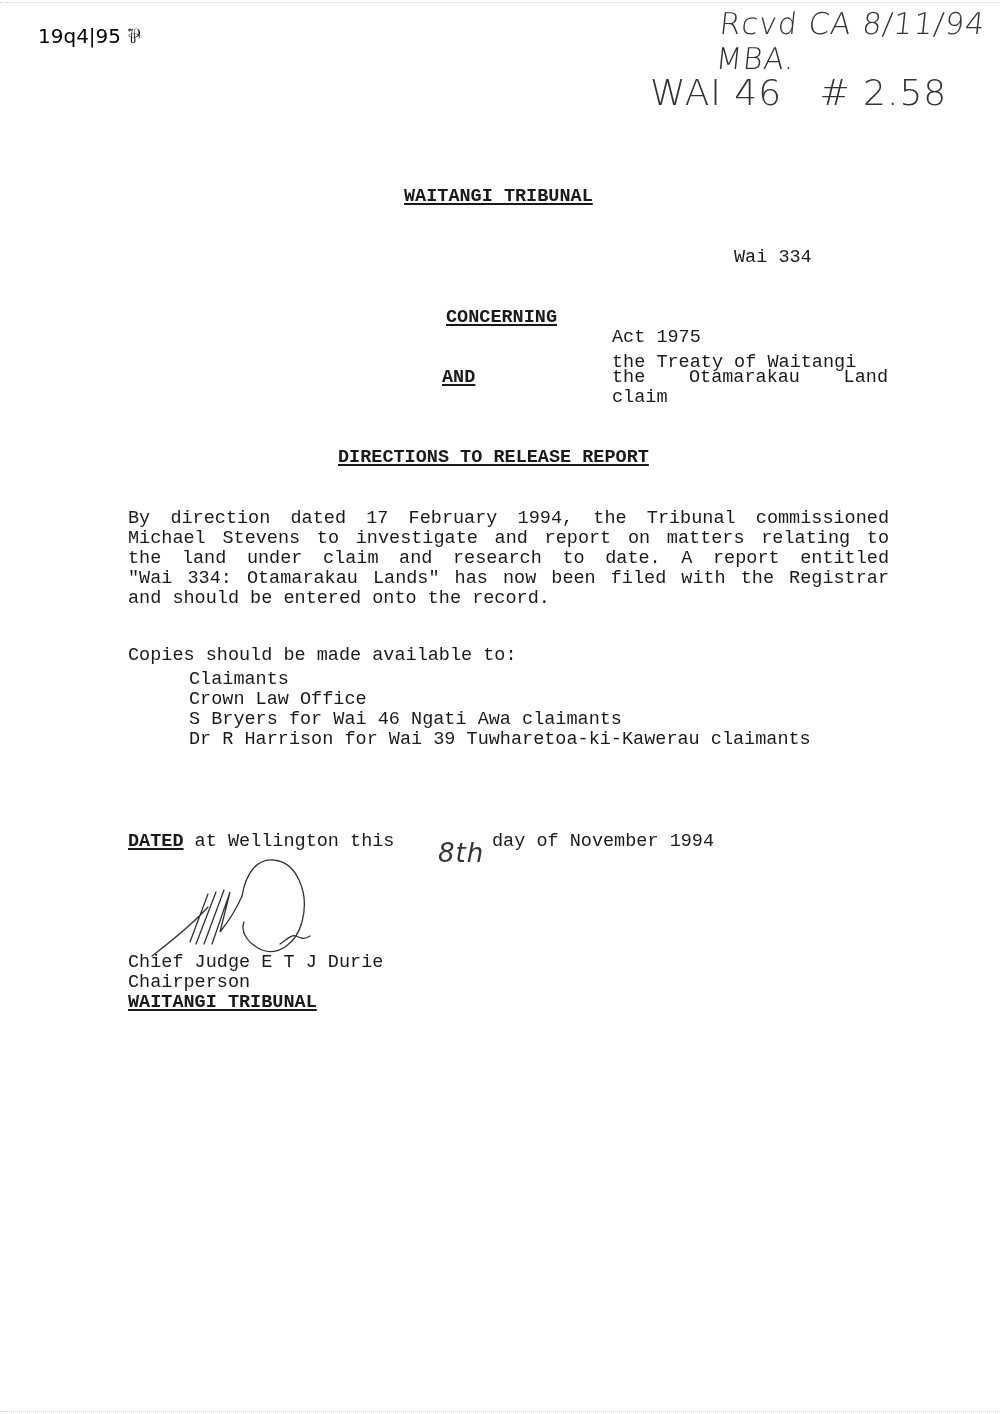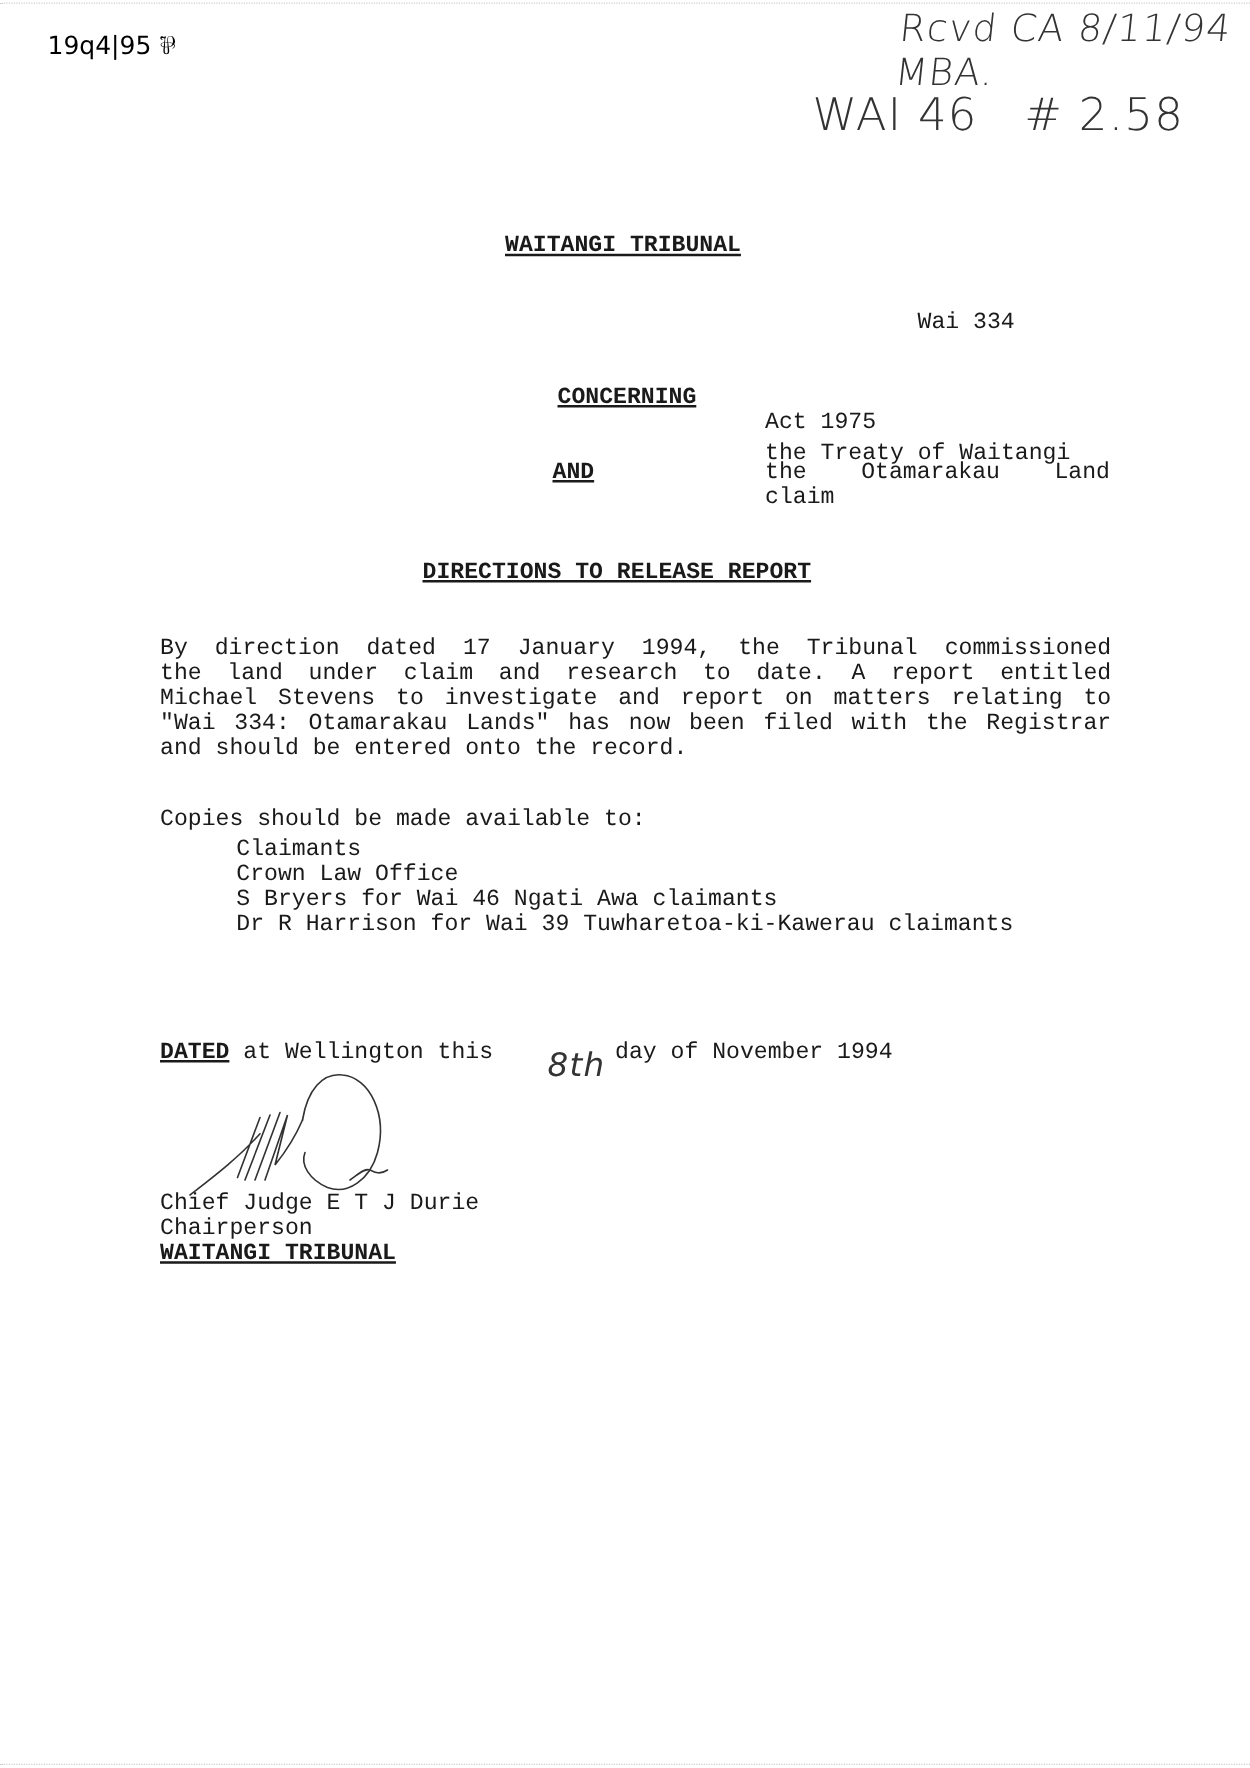--- a/index.html
+++ b/index.html
@@ -30,23 +30,23 @@
 <div class="abs mono" style="left:612px; top:308px;margin-top:45px;">the Treaty of Waitangi</div>
 <div class="abs mono" style="left:612px; top:328px;text-align:center;">Act 1975</div>
 
 <div class="abs mono bold u" style="left:442px; top:368px;">AND</div>
 <div class="abs mono justify" style="left:612px; top:368px; width:276px;">the Otamarakau Land</div>
 <div class="abs mono" style="left:612px; top:388px;">claim</div>
 
 <div class="abs mono bold u" style="left:338px; top:448px;">DIRECTIONS TO RELEASE REPORT</div>
 
 <div class="abs" style="left:128px; top:509px; width:761px;">
-  <div class="mono justify">By direction dated 17 January 1994, the Tribunal commissioned</div>
+  <div class="mono justify">By direction dated 17 February 1994, the Tribunal commissioned</div>
+  <div class="mono justify">Michael Stevens to investigate and report on matters relating to</div>
   <div class="mono justify">the land under claim and research to date.  A report entitled</div>
-  <div class="mono justify">Michael Stevens to investigate and report on matters relating to</div>
   <div class="mono justify">"Wai 334: Otamarakau Lands" has now been filed with the Registrar</div>
   <div class="mono">and should be entered onto the record.</div>
 </div>
 
 <div class="abs mono" style="left:128px; top:646px;">Copies should be made available to:</div>
 
 <div class="abs" style="left:189px; top:670px;">
   <div class="mono">Claimants</div>
   <div class="mono">Crown Law Office</div>
   <div class="mono">S Bryers for Wai 46 Ngati Awa claimants</div>

